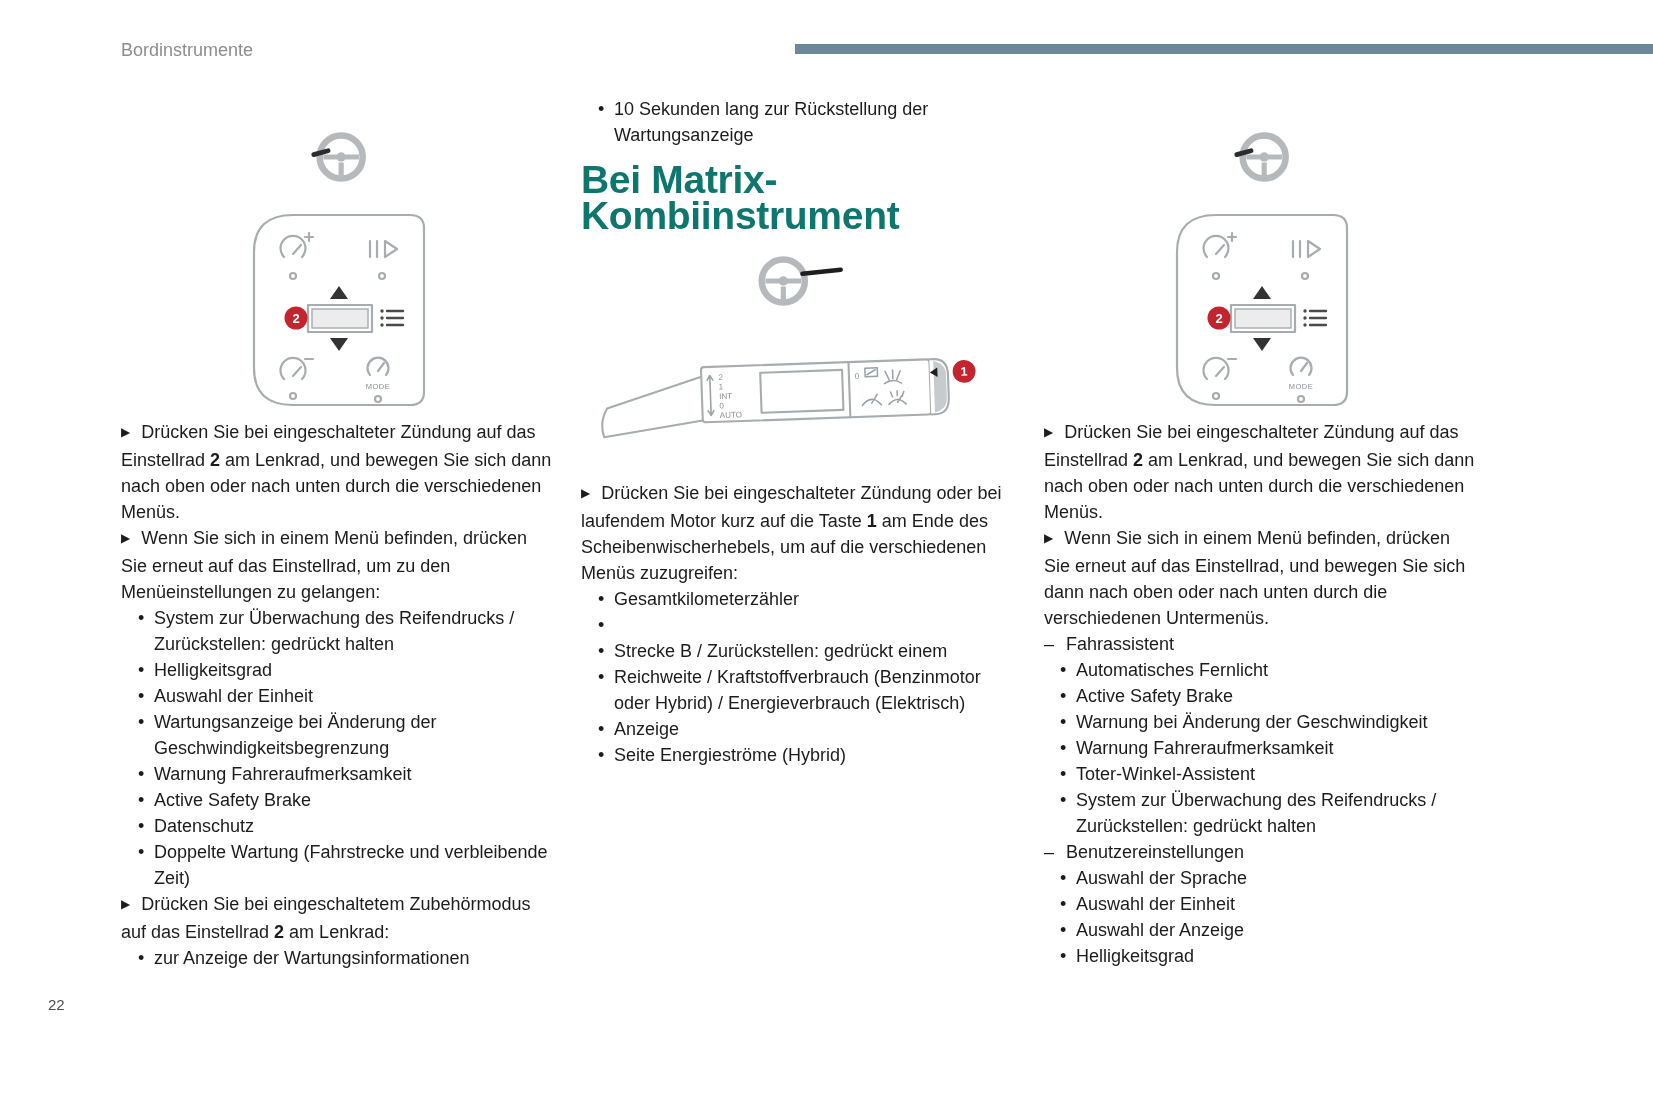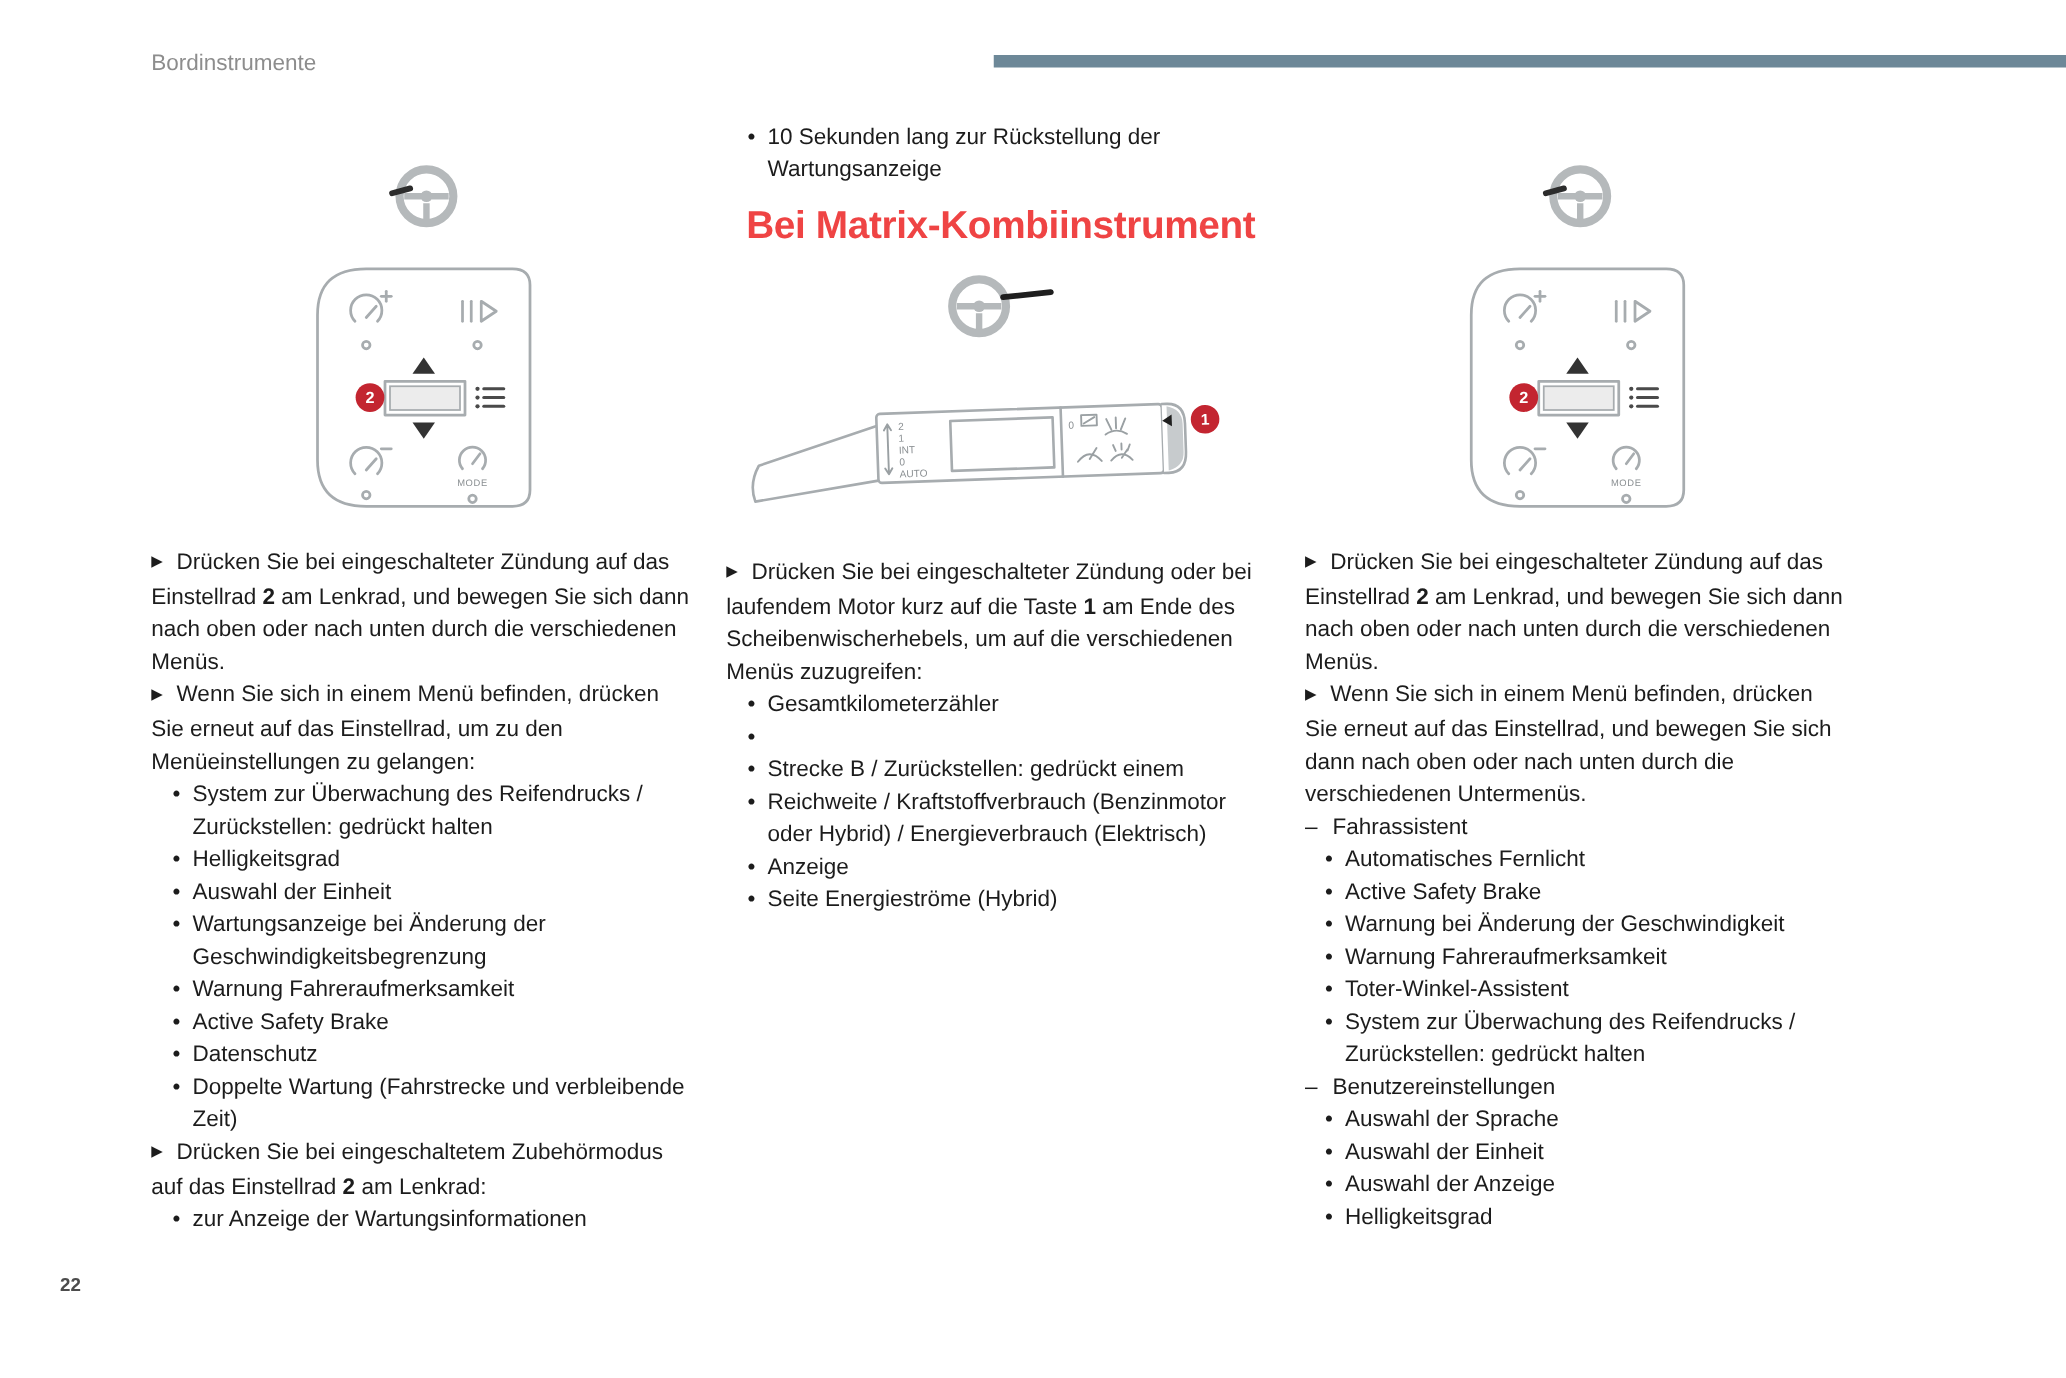--- a/index.html
+++ b/index.html
@@ -3,38 +3,38 @@
 <meta charset="utf-8">
 <style>
   * { margin:0; padding:0; box-sizing:border-box; }
   html,body { background:#ffffff; }
   .page {
     position:relative; width:1653px; height:1102px; background:#fff; overflow:hidden;
     font-family:"Liberation Sans","DejaVu Sans",sans-serif; color:#1c1c1c;padding-left:24px;
   }
   .doc-header { position:absolute; left:121px; top:40px; font-size:18px; color:#8d8d8d; }
   .top-bar { position:absolute; left:795px; right:0; top:44px; height:10px; background:#6d8898; }
-  .page-num { position:absolute; left:48px; top:996px; font-size:15px; font-weight:bold; color:#4c4c4c;margin-top:24px; }
+  .page-num { position:absolute; left:48px; top:996px; font-size:15px; font-weight:normal; color:#4c4c4c; }
 
   .col { position:absolute; }
   .col-1 { left:121px; top:100px; width:436px; }
   .col-2 { left:581px; top:96px;  width:436px; }
   .col-3 { left:1044px; top:100px; width:436px; }
 
   .wheel { display:block; margin:28px auto 0; height:58px; }
   .wheel-mid { margin-top:18px; }
   .pad   { display:block; margin:26px auto 0; width:176px; }
   .stalk { display:block; margin:10px auto 0; width:400px; }
 
-  .textblock { margin-top:28px; font-size:18px; line-height:26px; }
+  .textblock { margin-top:11px; font-size:18px; line-height:26px; }
   .textblock-mid { margin-top:34px; }
   .marker { display:inline-block; font-size:12px; transform:translateY(-2px); margin-right:11px; }
   b { font-weight:bold; }
 
-  .heading { font-size:31px; font-weight:bold; letter-spacing:-0.3px; color:#ef4444; margin-top:14px; line-height:36px;margin-left:16px; }
+  .heading { font-size:39px; font-weight:bold; letter-spacing:-0.3px; color:#0f766e; margin-top:14px; line-height:36px; }
 
   .li { display:flex; }
   .li .g { flex:0 0 16px; }
   .ind1 { padding-left:17px; }
   .ind2 { padding-left:16px; }
   .d-head { display:flex; }
   .d-head .g { flex:0 0 22px; }
 
   
   .ln  { stroke:#a7acaf; stroke-width:2.2; fill:none; stroke-linecap:round; stroke-linejoin:round; }

